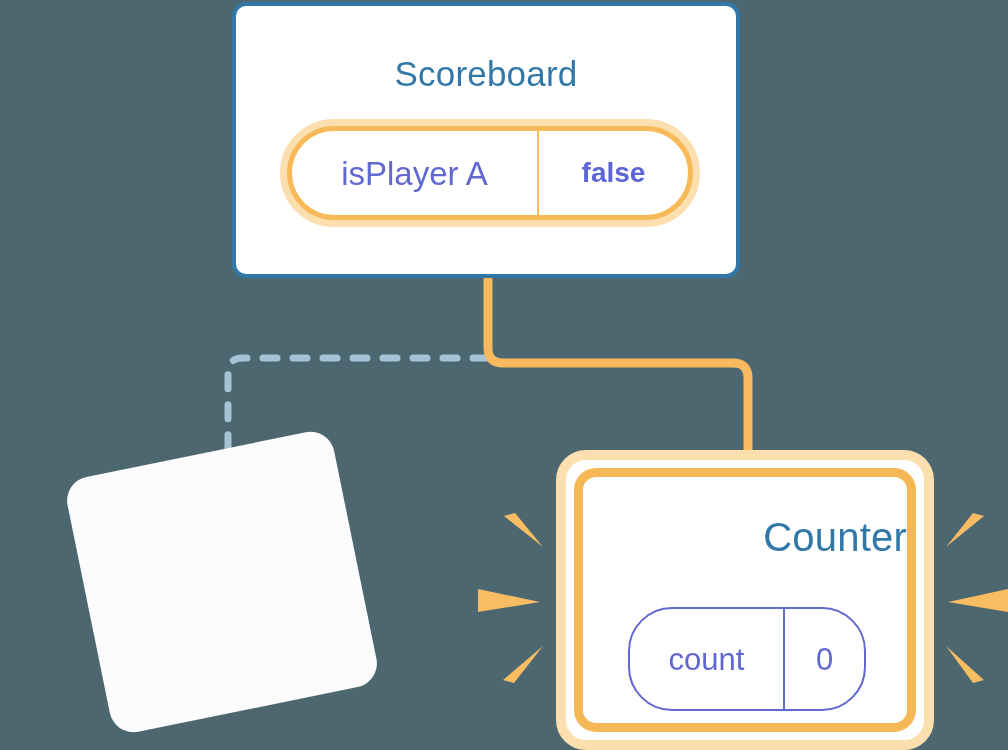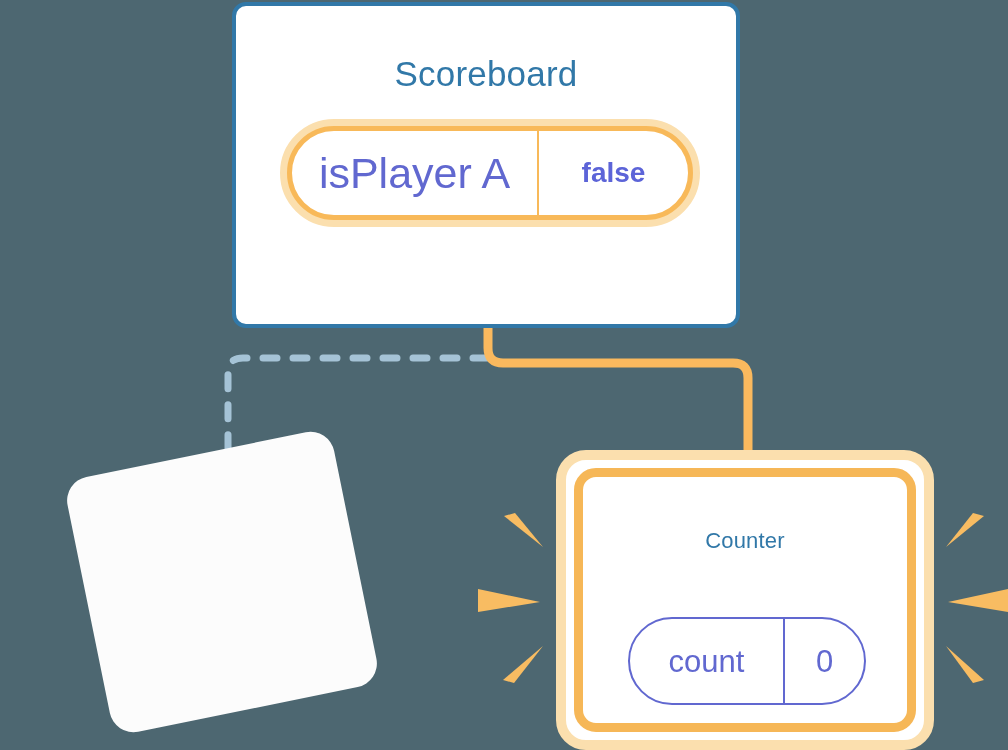--- a/index.html
+++ b/index.html
@@ -34,21 +34,21 @@
     height: 750px;
     pointer-events: none;
   }
 
   
   .card-scoreboard {
     position: absolute;
     left: 232px;
     top: 2px;
     width: 508px;
-    height: 326px;
+    height: 276px;
     background: #ffffff;
     border: 4px solid #3178a8;
     border-radius: 14px;
     box-sizing: border-box;
     z-index: 4;
   }
   .card-title {
     text-align: center;
     color: #3178a8;
     font-size: 35px;
@@ -91,21 +91,21 @@
     display: flex;
     align-items: stretch;
   }
   .pill-hi-key {
     flex: 0 0 245px;
     display: flex;
     align-items: center;
     justify-content: center;
     border-right: 2px solid #f8b959;
     color: #6168d0;
-    font-size: 43px;
+    font-size: 33px;
     line-height: 1;
   }
   .pill-hi-val {
     flex: 1 1 auto;
     display: flex;
     align-items: center;
     justify-content: center;
     color: #5c64d8;
     font-size: 28px;
     font-weight: bold;
@@ -130,31 +130,32 @@
     left: 8px;
     top: 8px;
     width: 342px;
     height: 264px;
     box-sizing: border-box;
     border: 9px solid #f6b757;
     border-radius: 22px;
     background: #ffffff;
   }
   .card-counter .card-title {
-    margin-top: 53px;
-    font-size: 22px;
+    margin-top: 40px;
+    font-size: 40px;
+    text-align: right;
   }
 
   
   .pill-plain {
     position: absolute;
     left: 45px;
-    top: 140px;
+    top: 130px;
     width: 238px;
-    height: 88px;
+    height: 104px;
     box-sizing: border-box;
     border: 2px solid #6168d0;
     border-radius: 44px;
     background: #ffffff;
     display: flex;
     align-items: stretch;
   }
   .pill-plain-key {
     flex: 0 0 153px;
     display: flex;

